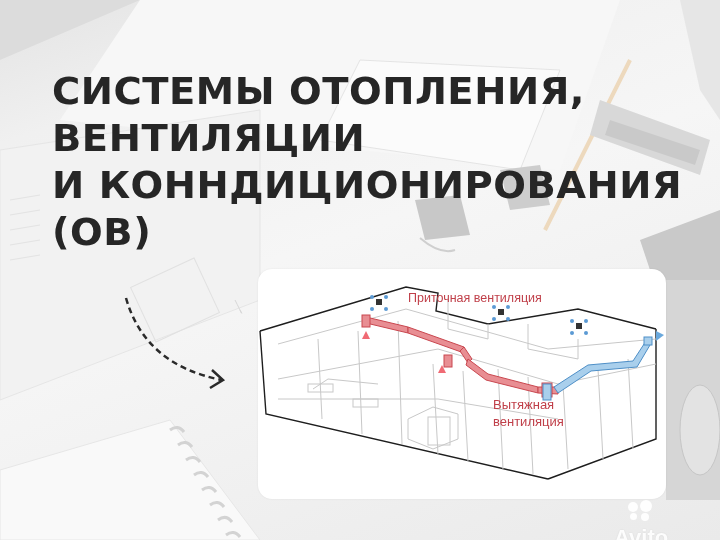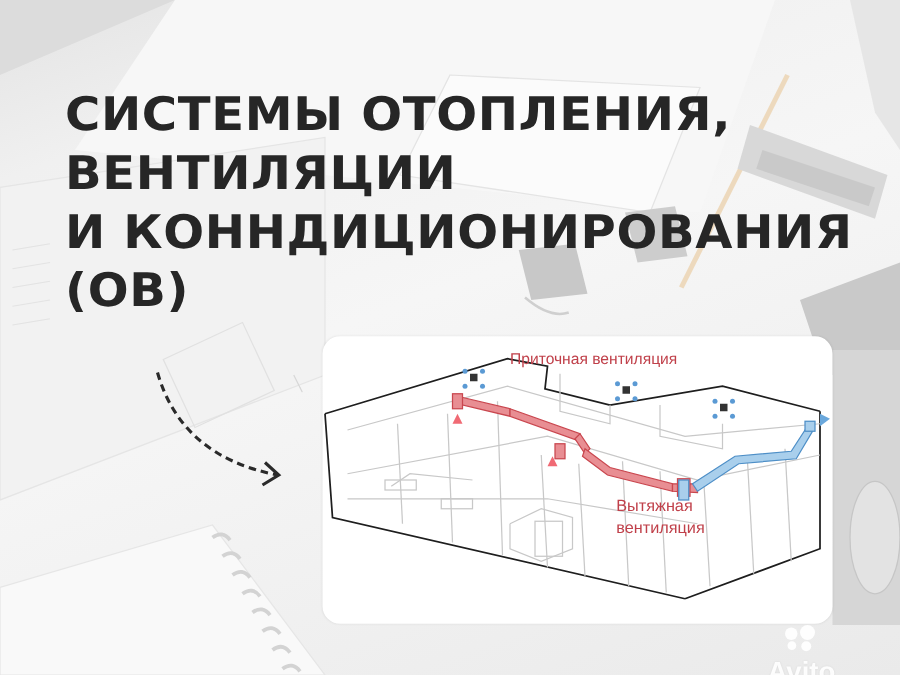--- a/index.html
+++ b/index.html
@@ -38,21 +38,21 @@
       overflow: hidden;
       box-shadow: 0 0 2px rgba(0,0,0,0.08);
     }
     .card svg { position: absolute; left: 0; top: 0; }
     .label {
       position: absolute;
       font-family: "Liberation Sans", sans-serif;
       color: #c0404a;
       white-space: nowrap;
     }
-    .label-supply { left: 150px; top: 11px; font-size: 12.5px; text-align: right; }
+    .label-supply { left: 150px; top: 22px; font-size: 12.5px; text-align: right; }
     .label-exhaust { left: 235px; top: 127px; font-size: 13px; line-height: 17px; text-align: left; }
     .arrow-hint { position: absolute; left: 120px; top: 290px; }
     .avito {
       position: absolute; left: 614px; top: 500px;
       display: flex; align-items: center; gap: 3px;
       color: rgba(255,255,255,0.92);
       font-family: "Liberation Sans", sans-serif;
       font-size: 22px; font-weight: bold;
       text-shadow: 0 0 2px rgba(0,0,0,0.08);
       flex-direction: column;

